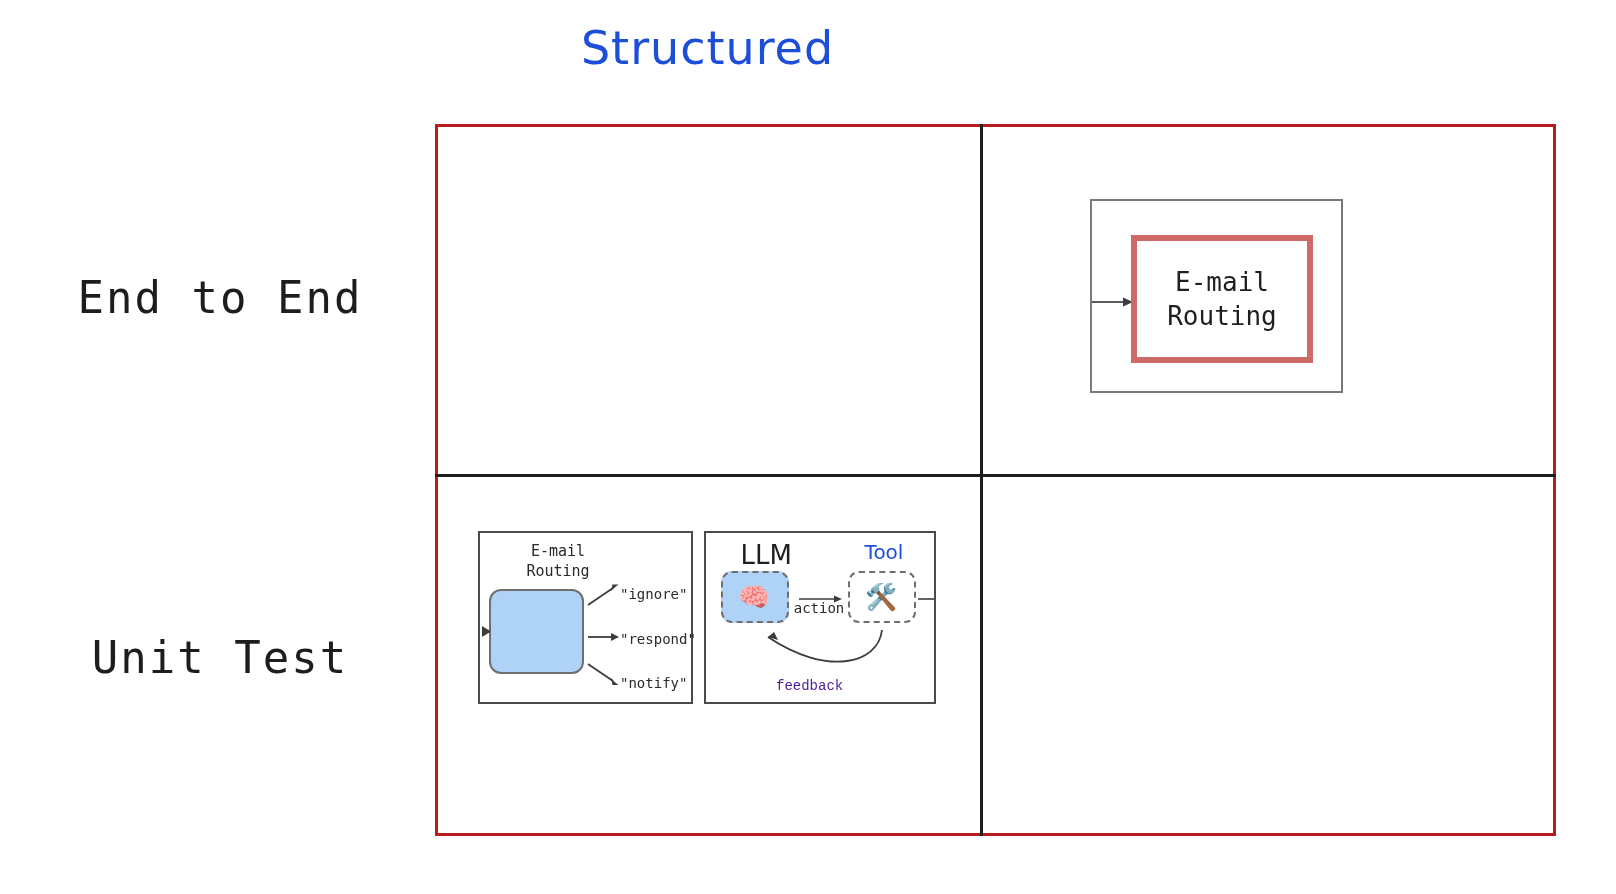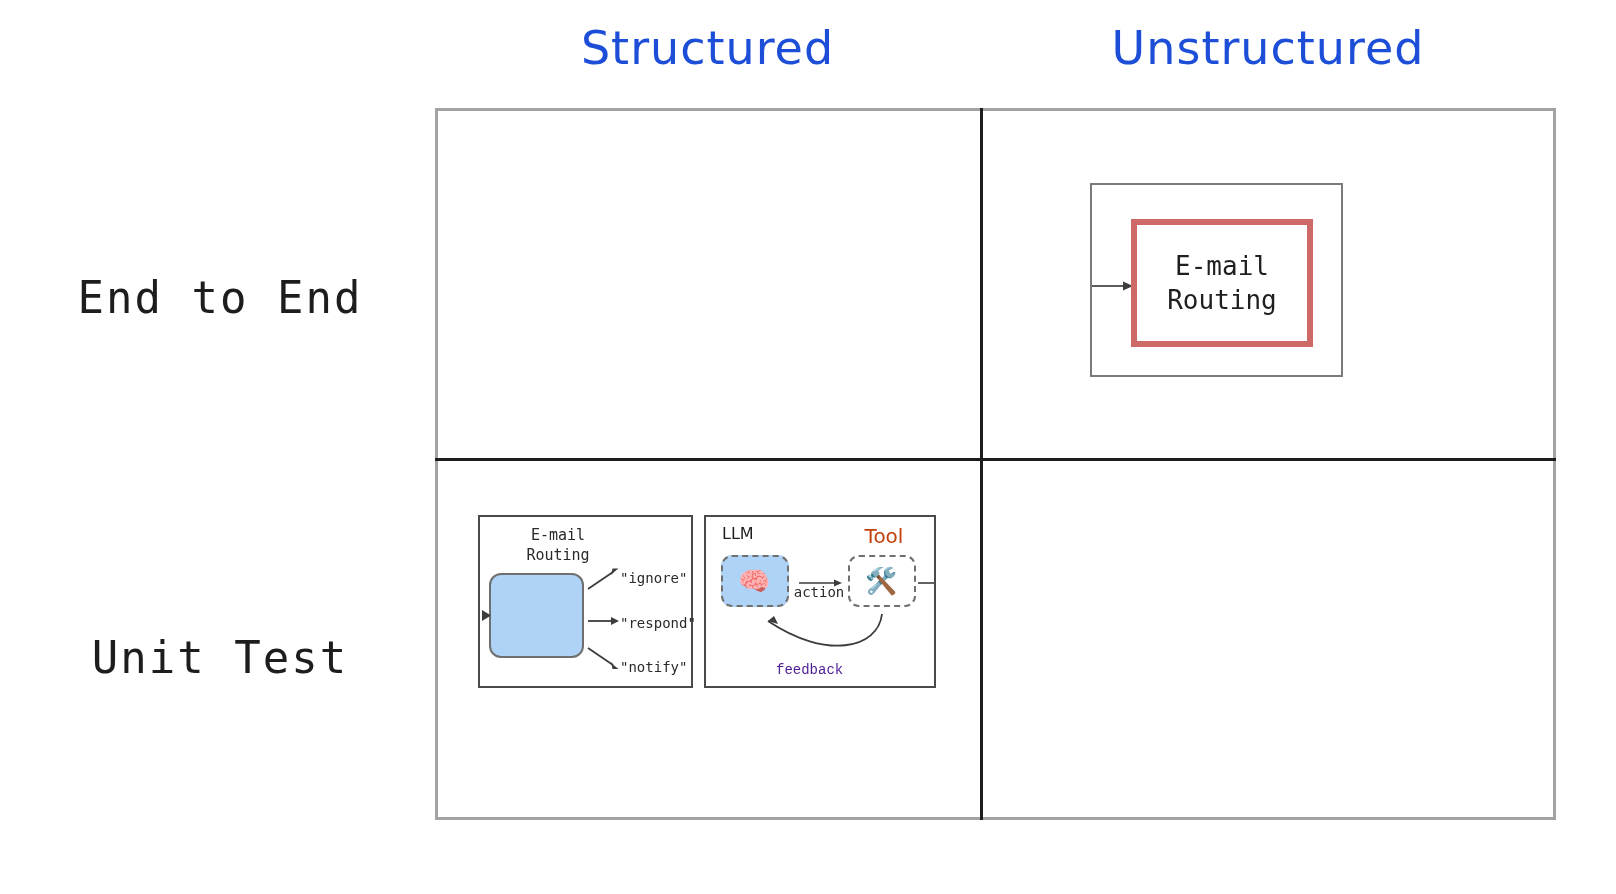--- a/index.html
+++ b/index.html
@@ -53,25 +53,25 @@
     white-space: nowrap;
     margin-left: 10px;
   }
   #row-label-e2e  { top: 272px; }
   #row-label-unit { top: 632px; }
 
   
   #grid {
     position: absolute;
     left: 435px;
-    top: 108px;
+    top: 124px;
     width: 1121px;
     height: 712px;
     box-sizing: border-box;
-    border: 3px solid #a3a3a3;
+    border: 3px solid #b91c1c;
   }
   .grid-vline {
     position: absolute;
     left: 542px;
     top: -3px;
     width: 3px;
     height: 712px;
     background: #1d1d1d;
   }
   .grid-hline {
@@ -192,36 +192,36 @@
     box-sizing: border-box;
     border: 2px solid #4a4a4a;
     background: #ffffff;
     overflow: hidden;
   }
   #llm-title {
     position: absolute;
     left: 16px;
     top: 7px;
     width: 70px;
-    text-align: left;
+    text-align: right;
     font-family: "DejaVu Sans", sans-serif;
-    font-size: 16px;
+    font-size: 26px;
     font-weight: 500;
     color: #1f1f1f;
   }
   #tool-title {
     position: absolute;
     left: 143px;
     top: 7px;
     width: 70px;
     text-align: center;
     font-family: "DejaVu Sans", sans-serif;
     font-size: 20px;
     font-weight: 500;
-    color: #c2410c;
+    color: #1d4ed8;
   }
   #llm-node {
     position: absolute;
     left: 15px;
     top: 38px;
     width: 68px;
     height: 52px;
     box-sizing: border-box;
     border: 2px dashed #6f6f6f;
     border-radius: 11px;
@@ -276,21 +276,20 @@
     height: 173px;
     pointer-events: none;
   }
 </style>
 </head>
 <body>
 
 <div id="stage">
 
   <div class="col-header" id="hdr-structured">Structured</div>
-  <div class="col-header" id="hdr-unstructured">Unstructured</div>
 
   <div class="row-label" id="row-label-e2e">End to End</div>
   <div class="row-label" id="row-label-unit">Unit Test</div>
 
   <div id="grid">
 
     <div class="grid-vline"></div>
     <div class="grid-hline"></div>
 
     <div class="cell" id="cell-e2e-structured"></div>

